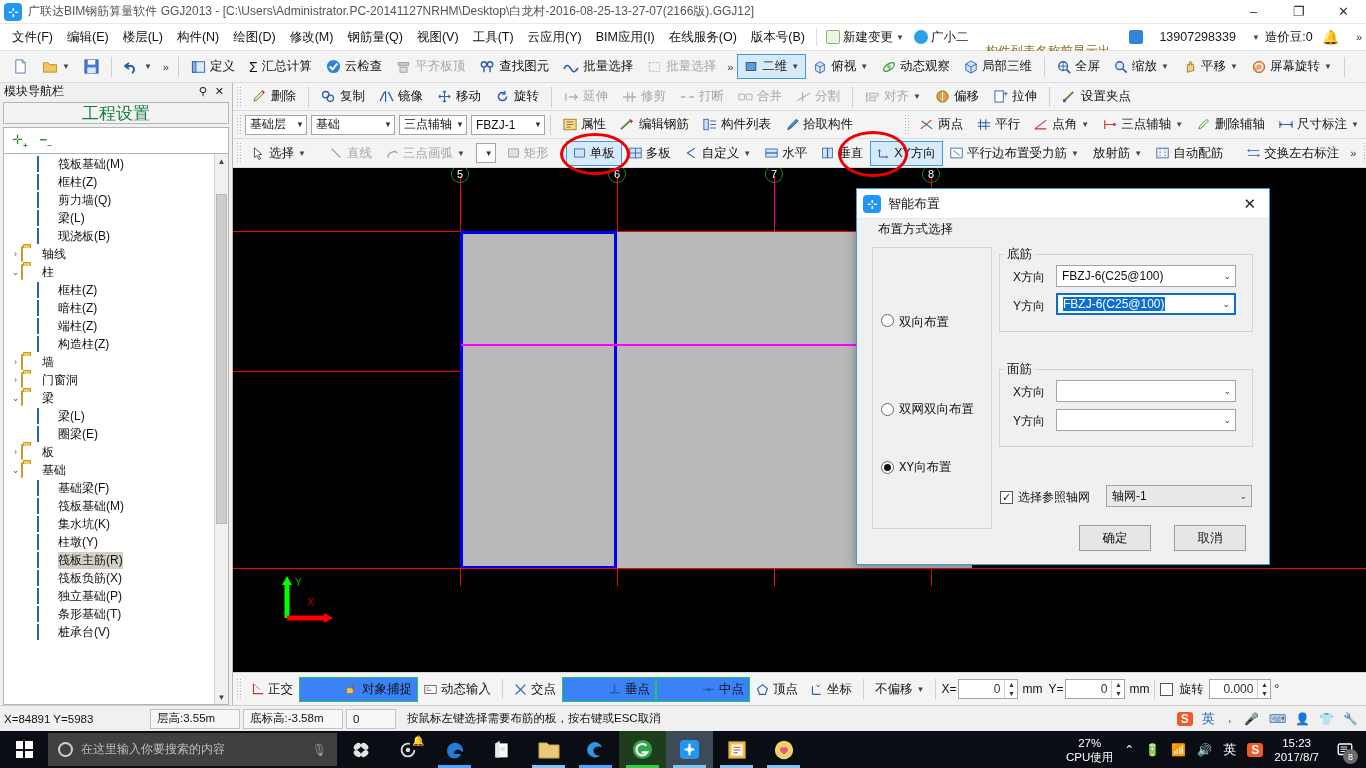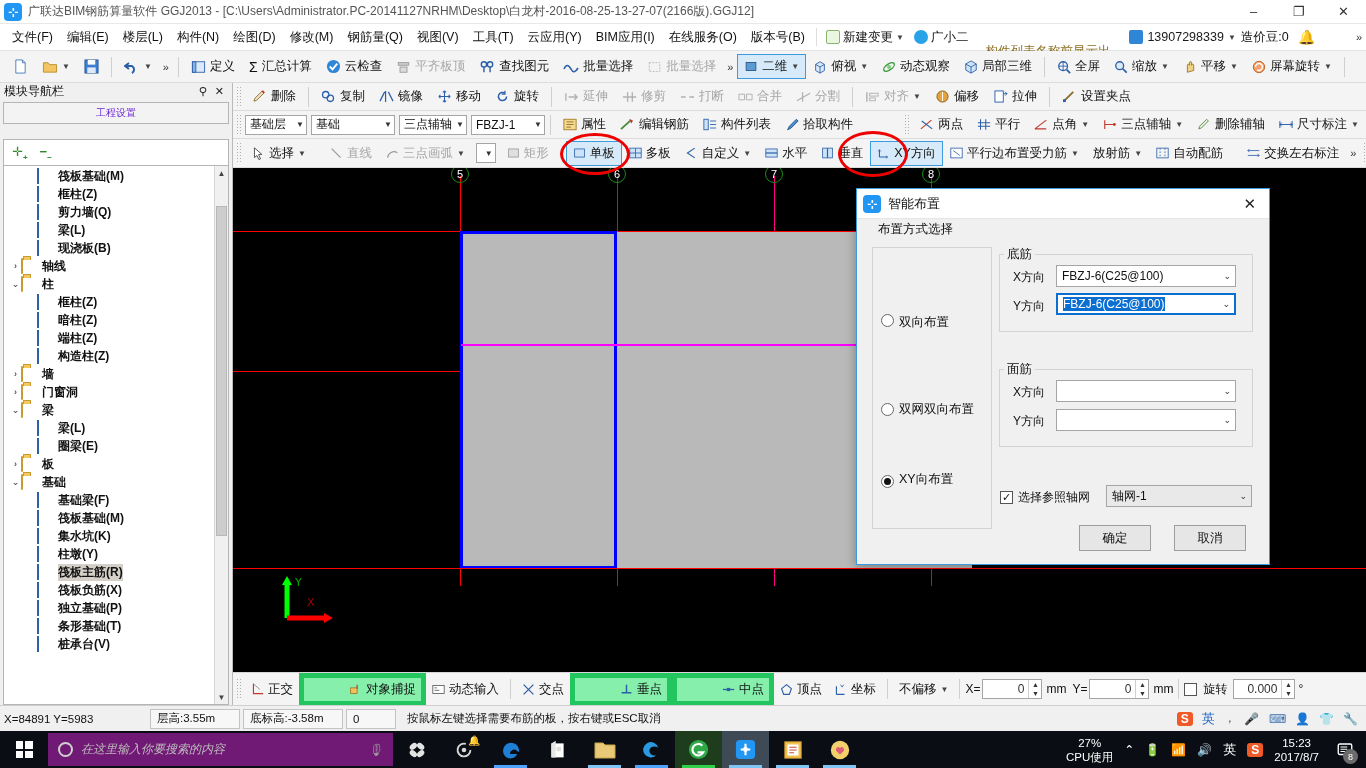--- a/index.html
+++ b/index.html
@@ -38,21 +38,21 @@
     background: #ffffff; display: flex; align-items: center; padding-left: 5px;
     border-bottom: 1px solid #e4e4e4;
   }
   .menu-item { padding: 3px 7px; color: #111; font-size: 12.5px; white-space: nowrap; }
   .mb-sep { width: 1px; height: 18px; background: #ddd; margin: 0 4px; }
   .mb-chip {
     display: flex; align-items: center; gap: 3px; padding: 2px 5px; white-space: nowrap;
     font-size: 12.5px; color: #111;
   }
   .mb-notice { color: #8a6d1f; font-size: 12.5px; padding: 0 12px; white-space: nowrap; margin-top: 28px; }
-  .mb-user { display:flex; align-items:center; gap:4px; font-size:12.5px; color:#1a1a1a;}
+  .mb-user { display:flex; align-items:center; gap:16px; font-size:12.5px; color:#1a1a1a;}
   .sq-icon { width:14px;height:14px;border-radius:2px;display:inline-block;flex:0 0 auto;}
 
   
   .netbadge {
     position: absolute; left: 598px; top: 8px; width: 230px; height: 46px;
     display: flex; align-items: center; z-index: 40; pointer-events: none;
   }
   .net-pill {
     width: 222px; height: 40px; background: rgba(245,245,245,0.97);
     border-radius: 20px; display: flex; align-items: center;
@@ -100,34 +100,34 @@
     background: #f0f0f0; border-right: 1px solid #b9b9b9;
     display: flex; flex-direction: column;
   }
   .dock-hdr {
     height: 17px; background: #f0f0f0; display: flex; align-items: center;
     font-size: 12px; color: #111; padding: 0 4px; position: relative;
   }
   .dock-hdr .grip { flex: 1 1 auto; }
   .dock-hdr .pin, .dock-hdr .xx { padding: 0 4px; font-size: 11px; color: #222; }
   .dock-btn {
-    height: 22px; margin: 2px 3px 12px 3px; background: #f3f3f3; border: 1px solid #b5b5b5;
+    height: 22px; margin: 2px 3px 0 3px; background: #f3f3f3; border: 1px solid #b5b5b5;
     display: flex; align-items: center; justify-content: center;
-    font-size: 10px; color: #6d28d9;
+    font-size: 17px; color: #15803d;
   }
   .tree-tools {
     height: 26px; margin: 3px 3px 0 3px; background: #fff; border: 1px solid #b5b5b5;
     border-bottom: none; display: flex; align-items: center; gap: 12px; padding-left: 8px;
   }
   .tt-ico { font-size: 13px; font-weight: bold; }
   .tree-wrap {
     flex: 1 1 auto; margin: 0 3px; background: #fff; border: 1px solid #b5b5b5;
     position: relative; overflow: hidden;
   }
-  .tree { position: absolute; left: 0; top: 0; right: 14px; bottom: 0; overflow: hidden; padding-top: 1px; font-weight: bold; }
+  .tree { position: absolute; left: 0; top: 0; right: 14px; bottom: 0; overflow: hidden; padding-top: 1px; }
   .trow {
     display: flex; align-items: center; height: 18px; font-size: 12px; color: #111;
     white-space: nowrap; padding-left: 4px;
   }
   .trow .ind { display: inline-block; }
   .exp { width: 11px; text-align: center; color: #555; font-size: 9px; flex:0 0 auto;}
   .dot-line { width: 11px; color: #b0b0b0; font-size: 9px; text-align:center; flex:0 0 auto;}
   .ticon { width: 18px; height: 14px; flex: 0 0 auto; margin-right: 3px; position: relative; }
   .tlabel { font-size: 12px; }
   .trow.sel .tlabel { background: #d4d0c8; }
@@ -216,21 +216,21 @@
     align-items: center; justify-content: center; font-size: 12.5px; color: #111;
   }
 
   
   .statusrow {
     position: absolute; left: 233px; top: 672px; width: 1133px; height: 33px;
     background: #f4f4f4; border-top: 1px solid #d6d6d6; display: flex; align-items: center;
   }
   .sbtn { display:flex; align-items:center; gap:4px; padding:3px 5px; font-size:12.5px; color:#111;
     border:1px solid transparent; white-space:nowrap;}
-  .sbtn.on { background:#86efac; border:5px solid #22c55e;padding-left:45px;}
+  .sbtn.on { background:#3b82f6; border:1px solid #22c55e;padding-left:45px;}
   .spin {
     height: 20px; border: 1px solid #a5a5a5; background: #fff; display: flex; align-items: center;
     font-size: 12px; color: #333;
   }
   .spin .val { flex: 1 1 auto; text-align: right; padding-right: 4px; }
   .spin .arrows { width: 13px; border-left: 1px solid #cfcfcf; display: flex; flex-direction: column;
     font-size: 7px; color: #333; height: 100%; }
   .spin .arrows span { flex: 1; display: flex; align-items: center; justify-content: center; }
 
   .bottombar {
@@ -245,22 +245,22 @@
   
   .taskbar {
     position: absolute; left: 0; top: 731px; width: 1366px; height: 37px;
     background: #0a0e14; display: flex; align-items: center;
   }
   .start { width: 48px; height: 37px; display: flex; align-items: center; justify-content: center; }
   .winlogo { width: 17px; height: 17px; display: grid; grid-template-columns: 1fr 1fr;
     grid-template-rows: 1fr 1fr; gap: 2px; }
   .winlogo div { background: #fff; }
   .searchbox {
-    width: 345px; height: 33px; background: #701a75; display: flex; align-items: center;
-    color: #bdbdbd; font-size: 12px; gap: 8px; padding: 0 10px; font-style: italic;
+    width: 289px; height: 33px; background: #404040; display: flex; align-items: center;
+    color: #bdbdbd; font-size: 12px; gap: 8px; padding: 0 10px;
   }
   .circ { width: 15px; height: 15px; border: 2px solid #cfcfcf; border-radius: 50%; flex:0 0 auto;}
   .tbicons { display: flex; align-items: center; }
   .tbapp { width: 47px; height: 37px; display: flex; align-items: center; justify-content: center;
     position: relative; }
   .tbapp .und { position: absolute; bottom: 0; left: 7px; right: 7px; height: 3px; }
   .trayzone { margin-left: auto; display: flex; align-items: center; color: #fff; font-size: 11px;
     gap: 11px; padding-right: 6px; }
   .clock { text-align: center; line-height: 14px; font-size: 11.5px; color: #fff; }
   .cpu { text-align: center; line-height: 14px; font-size: 11.5px; color: #fff; }
@@ -1012,21 +1012,21 @@
     <div class="gbox-lbl" style="left:18px;top:32px;">布置方式选择</div>
 
     <div style="position:absolute;left:24px;top:125px;display:flex;align-items:flex-start;">
       <span class="radio"></span>
       <span class="rlabel">双向布置</span>
     </div>
     <div style="position:absolute;left:24px;top:212px;display:flex;align-items:center;">
       <span class="radio"></span>
       <span class="rlabel">双网双向布置</span>
     </div>
-    <div style="position:absolute;left:24px;top:282px;display:flex;align-items:flex-end;">
+    <div style="position:absolute;left:24px;top:270px;display:flex;align-items:center;font-family:Liberation Mono, monospace;">
       <span class="radio on"></span>
       <span class="rlabel">XY向布置</span>
     </div>
 
     <div class="gbox" style="left:142px;top:65px;width:254px;height:78px;"></div>
     <div class="gbox-lbl" style="left:147px;top:57px;">底筋</div>
     <div class="fld-lbl" style="position:absolute;left:156px;top:80px;">X方向</div>
     <div class="dcombo" style="position:absolute;left:199px;top:76px;width:180px;">
       <span>FBZJ-6(C25@100)</span>
       <span class="cd">⌄</span>

